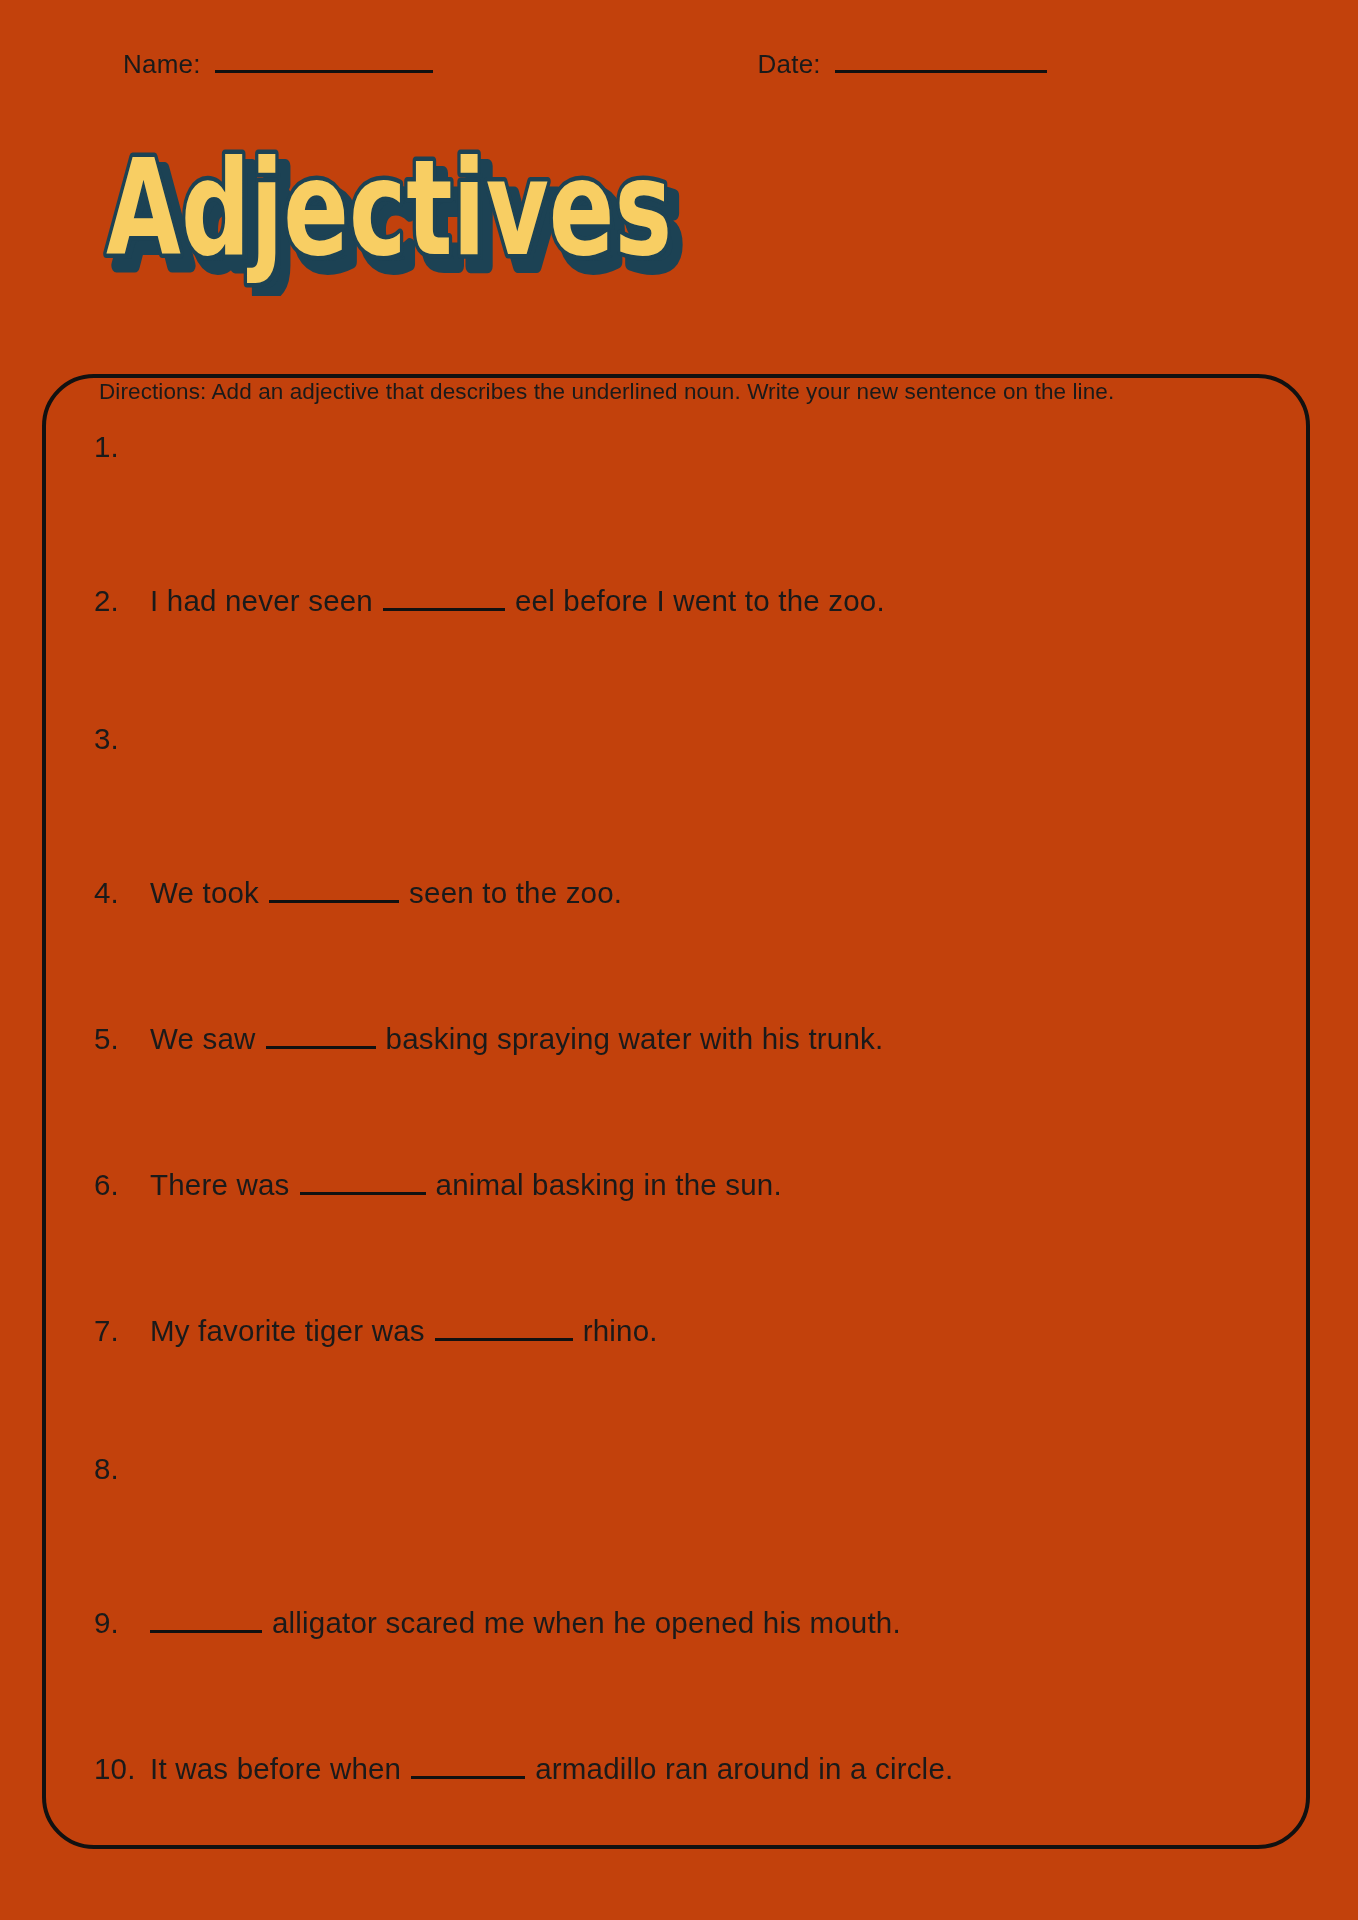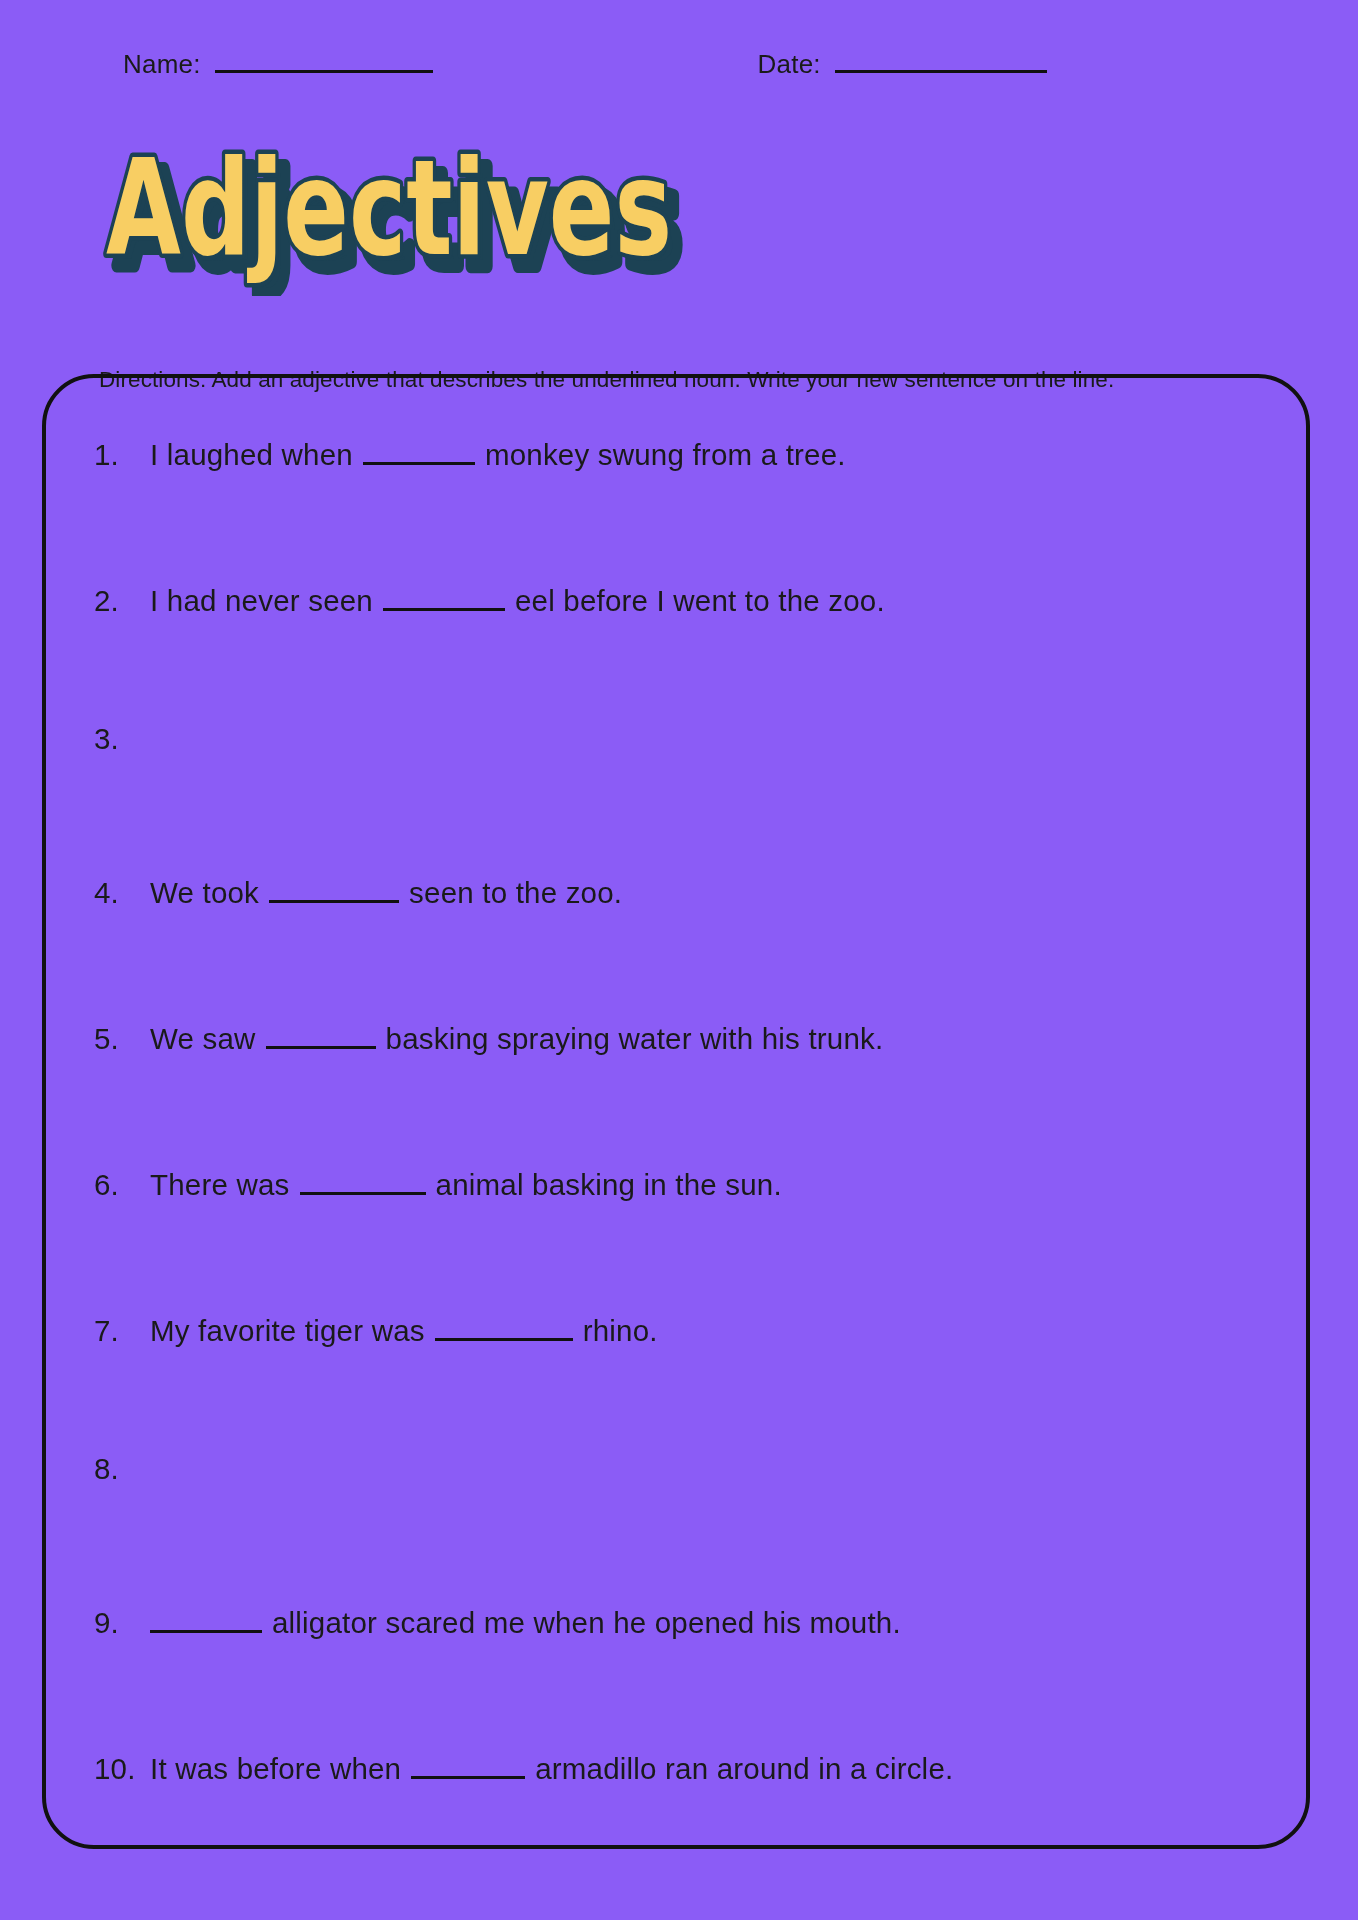--- a/index.html
+++ b/index.html
@@ -4,21 +4,21 @@
 <style>
   html, body {
     margin: 0;
     padding: 0;
     background: #ffffff;
   }
   .page {
     position: relative;
     width: 1358px;
     height: 1920px;
-    background: #8b5cf6;
+    background: #c2410c;
     font-family: "Liberation Sans", sans-serif;
     color: #1a1a1a;
     overflow: hidden;
   }
 
   
   .header-row {
     position: absolute;
     top: 44px;
     left: 123px;
@@ -49,21 +49,21 @@
     top: 96px;
     left: 96px;
     width: 620px;
     height: 200px;
   }
   .title-wrap svg { display: block; }
 
   
   .directions {
     position: absolute;
-    top: 344px;
+    top: 356px;
     left: 99px;
     width: 1180px;
     font-size: 22.5px;
     letter-spacing: 0.1px;
     white-space: nowrap;
   }
 
   
   .sheet-box {
     position: absolute;
@@ -124,21 +124,20 @@
       <text x="10" y="158" font-family="DejaVu Sans, sans-serif" font-weight="bold" font-size="132" textLength="566" lengthAdjust="spacingAndGlyphs" fill="#F8CE63" stroke="#1C4254" stroke-width="9" stroke-linejoin="round" paint-order="stroke">Adjectives</text>
     </svg>
   </div>
 
   <p class="directions">Directions: Add an adjective that describes the underlined noun. Write your new sentence on the line.</p>
 
   <div class="sheet-box">
     <ol class="item-list" id="item-list">
         <li class="item">
     <span class="num">1.</span>
-    <span class="sentence"><span>I laughed when</span><span class="blank" style="width: 112px;"></span><span>monkey swung from a tree.</span></span>
   </li>
         <li class="item">
     <span class="num">2.</span>
     <span class="sentence"><span>I had never seen</span><span class="blank" style="width: 122px;"></span><span>eel before I went to the zoo.</span></span>
   </li>
         <li class="item">
     <span class="num">3.</span>
   </li>
         <li class="item">
     <span class="num">4.</span>

